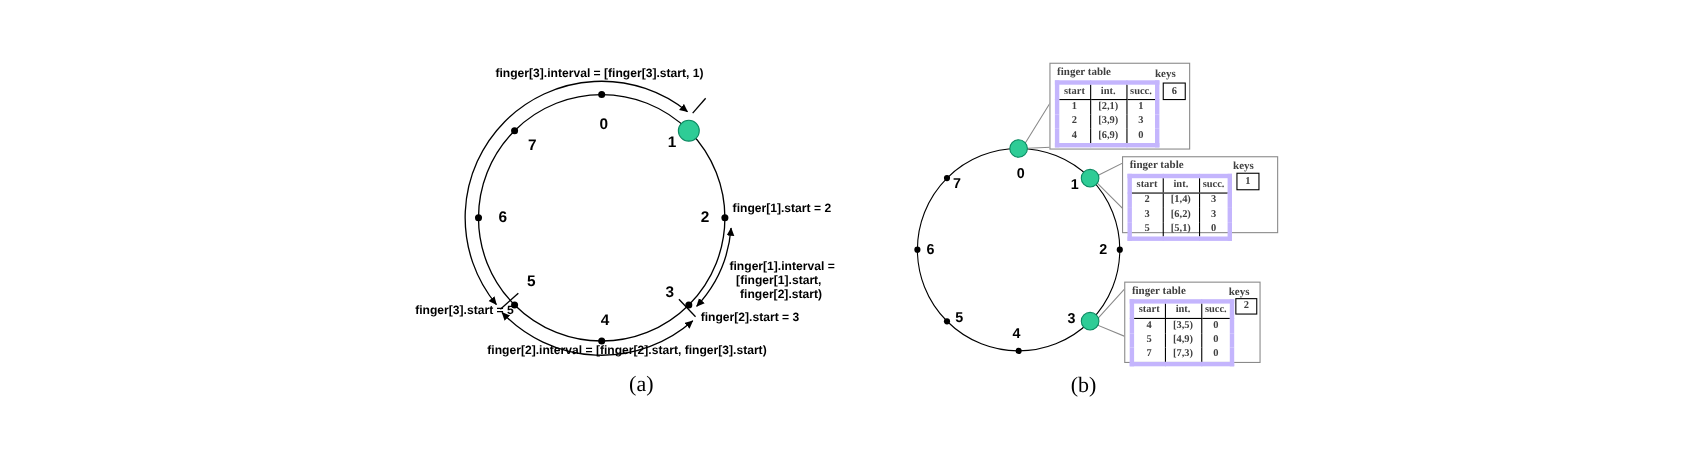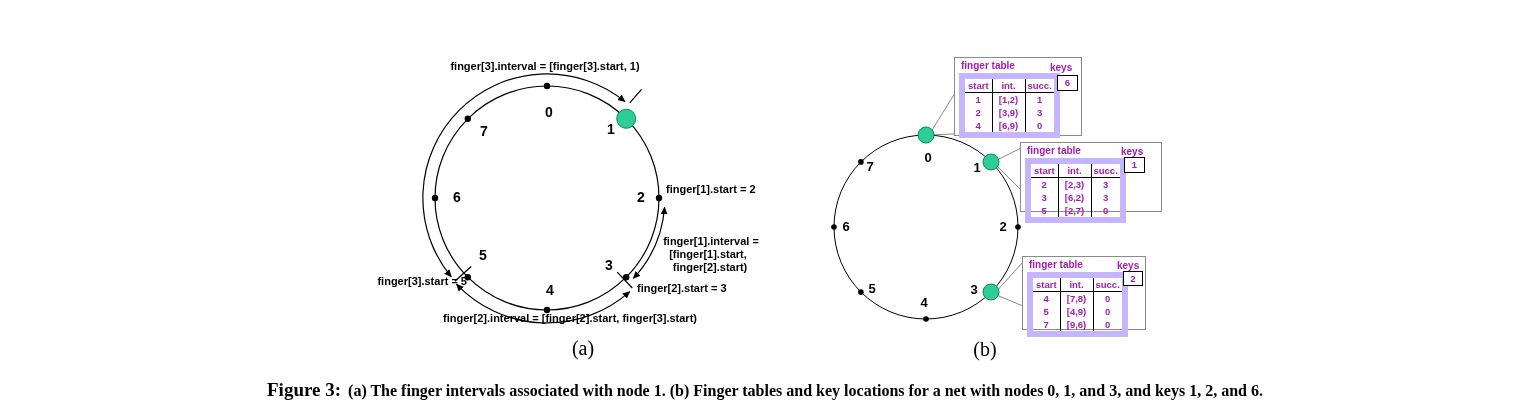--- a/index.html
+++ b/index.html
@@ -5,24 +5,24 @@
   html,body{margin:0;padding:0;background:#fff;}
   .canvas{position:relative;width:1530px;height:413px;background:#fff;overflow:hidden;
           font-family:"Liberation Sans",sans-serif;}
   svg{position:absolute;left:0;top:0;}
   svg text{fill:#000;}
   .nlabel-a{font:bold 14px "Liberation Sans",sans-serif;}
   .nlabel-b{font:bold 13px "Liberation Sans",sans-serif;}
   .ann{font:bold 11px "Liberation Sans",sans-serif;}
   .sublab{font:20px "Liberation Serif",serif;}
   
-  .fbox{position:absolute;background:#fff;border:1px solid #8a8a8a;color:#a21caf;
-        font-family:Liberation Sans, sans-serif;font-weight:bold;}
+  .fbox{position:absolute;background:#fff;border:1px solid #8a8a8a;color:#404040;
+        font-family:Liberation Serif, serif;font-weight:bold;}
   .fbox .title{font-size:10px;line-height:12px;padding:2px 0 1px 6px;white-space:nowrap;}
-  .fbox table{border-collapse:collapse;margin-left:4px;border:6px solid #c4b5fd;}
+  .fbox table{border-collapse:collapse;margin-left:4px;border:4px solid #c4b5fd;}
   .fbox th,.fbox td{font-size:9.5px;font-weight:bold;text-align:center;
         padding:0 2px;height:13px;line-height:13px;border-left:1px solid #000;}
   .fbox th:first-child,.fbox td:first-child{border-left:none;}
   .fbox th{border-bottom:1px solid #000;}
   .fbox col.c1{width:30px}.fbox col.c2{width:33px}.fbox col.c3{width:28px}
   .keys-label{position:absolute;font-size:10px;line-height:11px;}
   .keys-box{position:absolute;border:1px solid #000;text-align:center;
             font-size:9.5px;background:#fff;}
   
   .caption{position:absolute;left:0;top:379px;width:100%;text-align:center;
@@ -135,21 +135,21 @@
       <thead>
           <tr>
         <th>start</th>
         <th>int.</th>
         <th>succ.</th>
       </tr>
         </thead>
       <tbody>
         <tr>
           <td>1</td>
-          <td>[1,2)</td>
+          <td>[2,1)</td>
           <td>1</td>
         </tr>
         <tr>
           <td>2</td>
           <td>[3,9)</td>
           <td>3</td>
         </tr>
         <tr>
           <td>4</td>
           <td>[6,9)</td>
@@ -172,31 +172,31 @@
       <thead>
           <tr>
         <th>start</th>
         <th>int.</th>
         <th>succ.</th>
       </tr>
         </thead>
       <tbody>
         <tr>
           <td>2</td>
-          <td>[2,3)</td>
+          <td>[1,4)</td>
           <td>3</td>
         </tr>
         <tr>
           <td>3</td>
           <td>[6,2)</td>
           <td>3</td>
         </tr>
         <tr>
           <td>5</td>
-          <td>[2,7)</td>
+          <td>[5,1)</td>
           <td>0</td>
         </tr>
       </tbody>
     </table>
     <div class="keys-label" style="left:100px;top:3px">keys</div>
     <div class="keys-box" style="left:103px;top:14px;width:19px;height:14px;line-height:14px">1</div>
   </div>
 
   <div class="fbox" style="left:1022px;top:256px;width:122px;height:72px">
     <div class="title">finger table</div>
@@ -209,36 +209,33 @@
       <thead>
           <tr>
         <th>start</th>
         <th>int.</th>
         <th>succ.</th>
       </tr>
         </thead>
       <tbody>
         <tr>
           <td>4</td>
-          <td>[7,8)</td>
+          <td>[3,5)</td>
           <td>0</td>
         </tr>
         <tr>
           <td>5</td>
           <td>[4,9)</td>
           <td>0</td>
         </tr>
         <tr>
           <td>7</td>
-          <td>[9,6)</td>
+          <td>[7,3)</td>
           <td>0</td>
         </tr>
       </tbody>
     </table>
     <div class="keys-label" style="left:94px;top:3px">keys</div>
     <div class="keys-box" style="left:100px;top:14px;width:18px;height:13px;line-height:13px">2</div>
   </div>
 
-  <div class="caption">
-    <span class="pre">Figure 3:</span><span class="body">(a) The finger intervals associated with node 1. (b) Finger tables and key locations for a net with nodes 0, 1, and 3, and keys 1, 2, and 6.</span>
-  </div>
 
 </div>
 
 </body></html>

